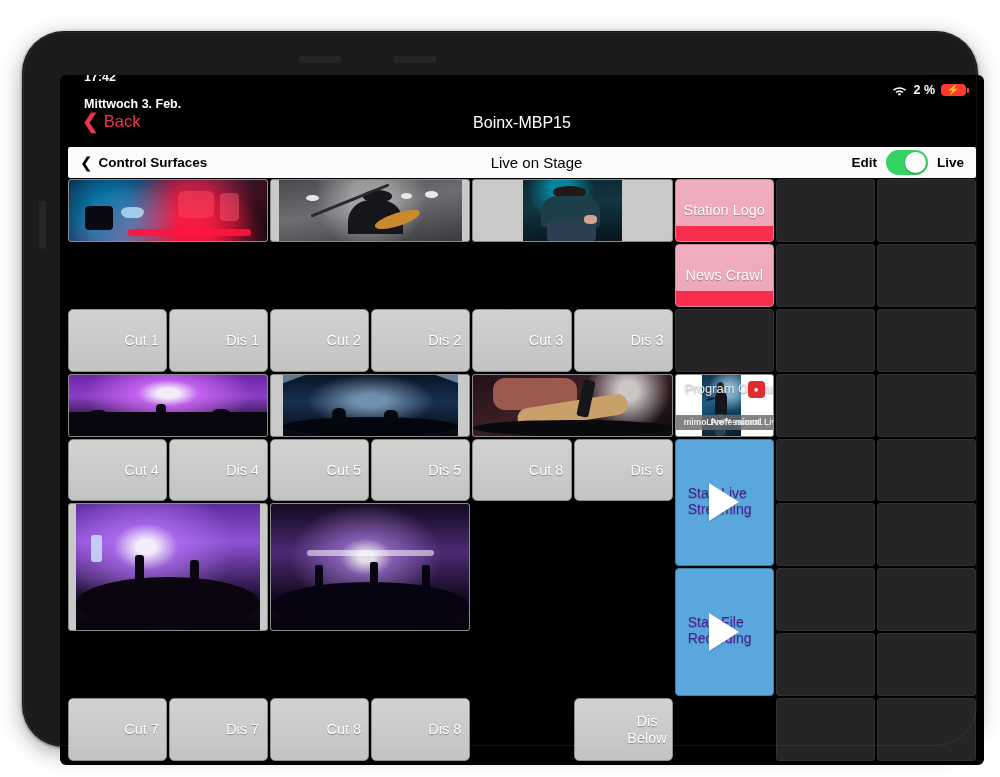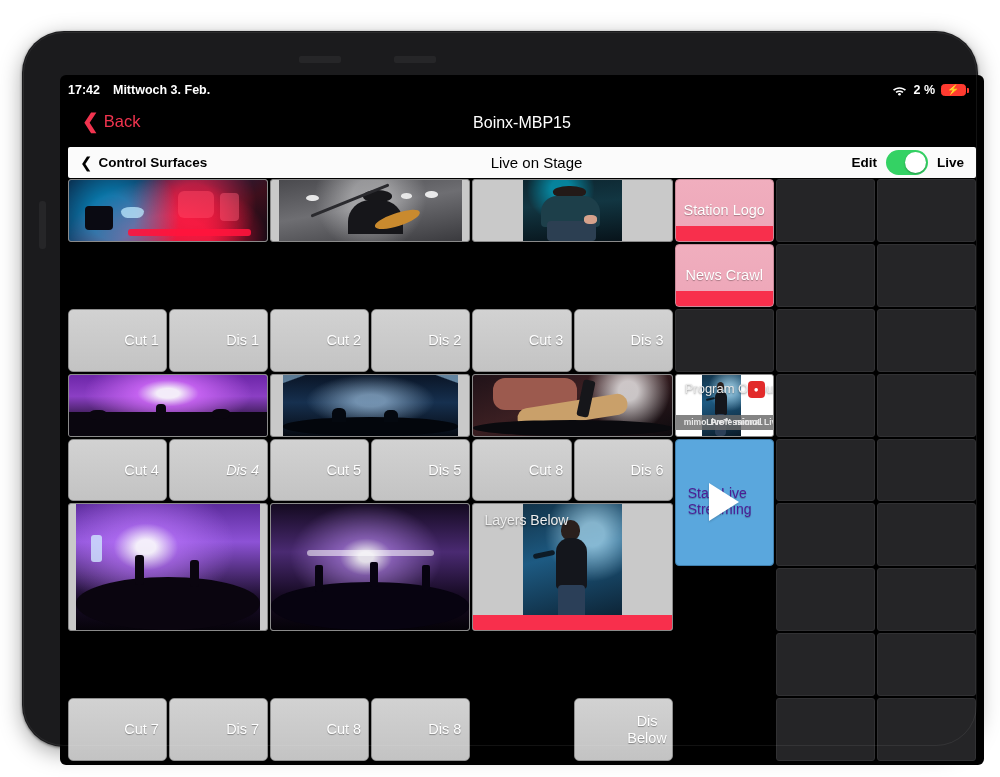--- a/index.html
+++ b/index.html
@@ -40,21 +40,21 @@
     border-radius:6px;
     overflow:hidden;
   }
 
   
   .statusbar{
     position:absolute; left:0; top:0; width:924px; height:30px;
     display:flex; align-items:center; color:#fff;
     font-size:12.5px; font-weight:bold;
   }
-  .sb-left{ margin-left:8px; display:flex; align-items:flex-start; gap:13px; }
+  .sb-left{ margin-left:24px; display:flex; align-items:flex-start; gap:13px;flex-direction:column; }
   .sb-right{ margin-left:auto; margin-right:18px; display:flex; align-items:center; gap:6px; }
   .wifi-icon{ width:15px; height:11px; position:relative; }
   .wifi-icon svg{ display:block; }
   .batt-pct{ font-size:12.5px; font-weight:bold; }
   .batt{
     position:relative; width:25px; height:12px;
     border:1.6px solid #ff3b30; border-radius:3.5px;
     background:#ff3b30;
   }
   .batt::after{
@@ -504,21 +504,21 @@
                 <span class="lb2">Professional Live Video</span>
                 <span class="lb3">mimoL</span>
               </div>
             </div>
           </div>
           <div class="cell empty" style="grid-area: 4 / 8 / span 1 / span 1;"></div>
           <div class="cell empty" style="grid-area: 4 / 9 / span 1 / span 1;"></div>
           <div class="cell gray" style="grid-area: 5 / 1 / span 1 / span 1;">
             <span>Cut 4</span>
           </div>
-          <div class="cell gray" style="grid-area: 5 / 2 / span 1 / span 1; font-style: italic;">
+          <div class="cell gray" style="grid-area: 5 / 2 / span 1 / span 1;">
             <span>Dis 4</span>
           </div>
           <div class="cell gray" style="grid-area: 5 / 3 / span 1 / span 1;">
             <span>Cut 5</span>
           </div>
           <div class="cell gray" style="grid-area: 5 / 4 / span 1 / span 1;">
             <span>Dis 5</span>
           </div>
           <div class="cell gray" style="grid-area: 5 / 5 / span 1 / span 1;">
             <span>Cut 8</span>
@@ -551,37 +551,26 @@
                 <i></i>
                 <i></i>
                 <i></i>
                 <i></i>
                 <i></i>
                 <i></i>
                 <i></i>
               </div>
             </div>
           </div>
-          <div class="cell video" style="grid-area: 6 / 5 / span 2 / span 2;">
-            <div class="thumb" style="width: 50%;">
-              <div class="ph ph-perf">
-                <i></i>
-                <i></i>
-                <i></i>
-                <i></i>
-                <i></i>
-                <i></i>
-                <i></i>
-              </div>
-            </div>
-            <span class="caption">Layers Below</span>
-            <span class="redbar"></span>
-          </div>
           <div class="cell empty" style="grid-area: 6 / 8 / span 1 / span 1;"></div>
           <div class="cell empty" style="grid-area: 6 / 9 / span 1 / span 1;"></div>
+          <div class="cell blue" style="grid-area: 7 / 7 / span 2 / span 1;">
+            <span class="blue-label">Start File Recording</span>
+            <span class="play"></span>
+          </div>
           <div class="cell empty" style="grid-area: 7 / 8 / span 1 / span 1;"></div>
           <div class="cell empty" style="grid-area: 7 / 9 / span 1 / span 1;"></div>
           <div class="cell empty" style="grid-area: 8 / 8 / span 1 / span 1;"></div>
           <div class="cell empty" style="grid-area: 8 / 9 / span 1 / span 1;"></div>
           <div class="cell gray" style="grid-area: 9 / 1 / span 1 / span 1;">
             <span>Cut 7</span>
           </div>
           <div class="cell gray" style="grid-area: 9 / 2 / span 1 / span 1;">
             <span>Dis 7</span>
           </div>

